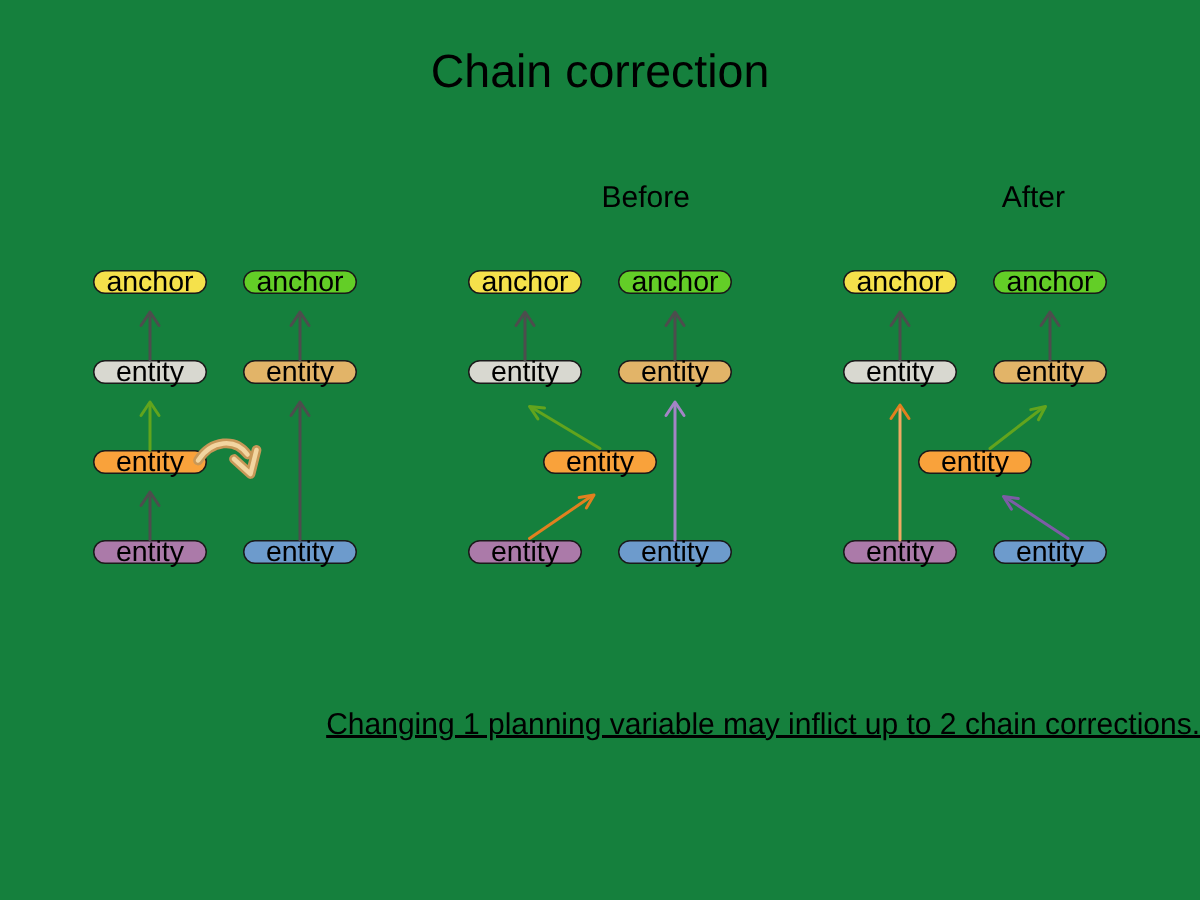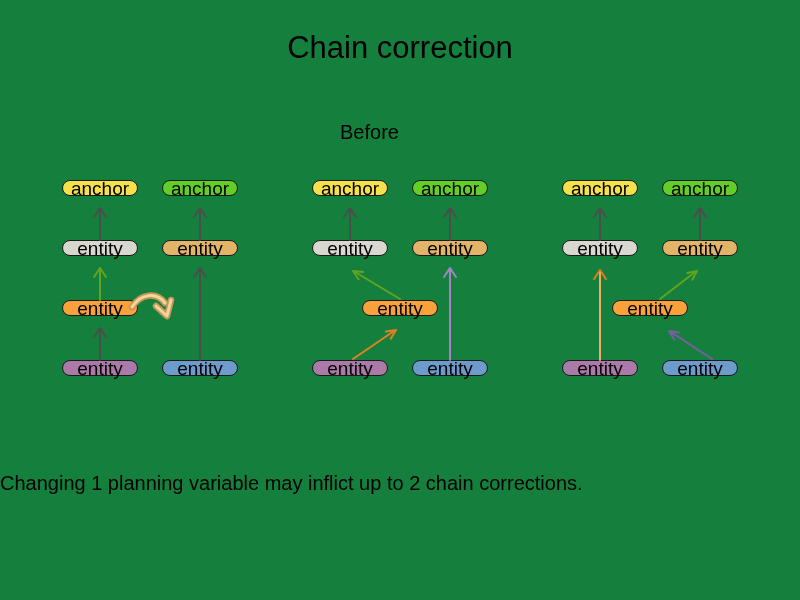--- a/index.html
+++ b/index.html
@@ -5,26 +5,26 @@
   html,body{margin:0;padding:0;background:#ffffff;}
   #canvas{
     position:relative;width:800px;height:600px;background:#15803d;overflow:hidden;
     font-family:"Liberation Sans", sans-serif;color:#000;
   }
   .title{
     position:absolute;left:0;top:31px;width:800px;text-align:center;
     font-size:31px;line-height:34px;color:#000;
   }
   .section-label{
-    position:absolute;top:120px;width:120px;text-align:left;
+    position:absolute;top:120px;width:120px;text-align:right;
     font-size:20px;line-height:24px;color:#000;
   }
   .caption{
-    position:absolute;left:0;top:470px;width:800px;text-align:left;
-    font-size:20px;line-height:26px;color:#000;
+    position:absolute;left:0;top:470px;width:800px;text-align:right;
+    font-size:20px;line-height:26px;color:#000;text-decoration:underline;
   }
   .bx{
     position:absolute;width:76px;height:16px;box-sizing:border-box;
     border:1.6px solid #1a1a1a;border-radius:8px;
     display:flex;align-items:center;justify-content:center;
     font-size:19px;line-height:19px;color:#000;
   }
   .c-yellow{background:#F5E14B;}
   .c-green{background:#63CE27;}
   .c-gray{background:#D8D8D0;}
@@ -35,20 +35,21 @@
   svg.arrows{position:absolute;left:0;top:0;pointer-events:none;}
 </style>
 </head>
 <body>
 
 <div id="canvas">
 
   <div class="title">Chain correction</div>
 
   <div class="section-label" style="left:340px;">Before</div>
+  <div class="section-label" style="left:590px;">After</div>
 
   <div class="bx c-yellow" style="left:62px;top:180px;">anchor</div>
   <div class="bx c-green" style="left:162px;top:180px;">anchor</div>
   <div class="bx c-gray" style="left:62px;top:240px;">entity</div>
   <div class="bx c-tan" style="left:162px;top:240px;">entity</div>
   <div class="bx c-orange" style="left:62px;top:300px;">entity</div>
   <div class="bx c-purple" style="left:62px;top:360px;">entity</div>
   <div class="bx c-blue" style="left:162px;top:360px;">entity</div>
 
   <div class="bx c-yellow" style="left:312px;top:180px;">anchor</div>

